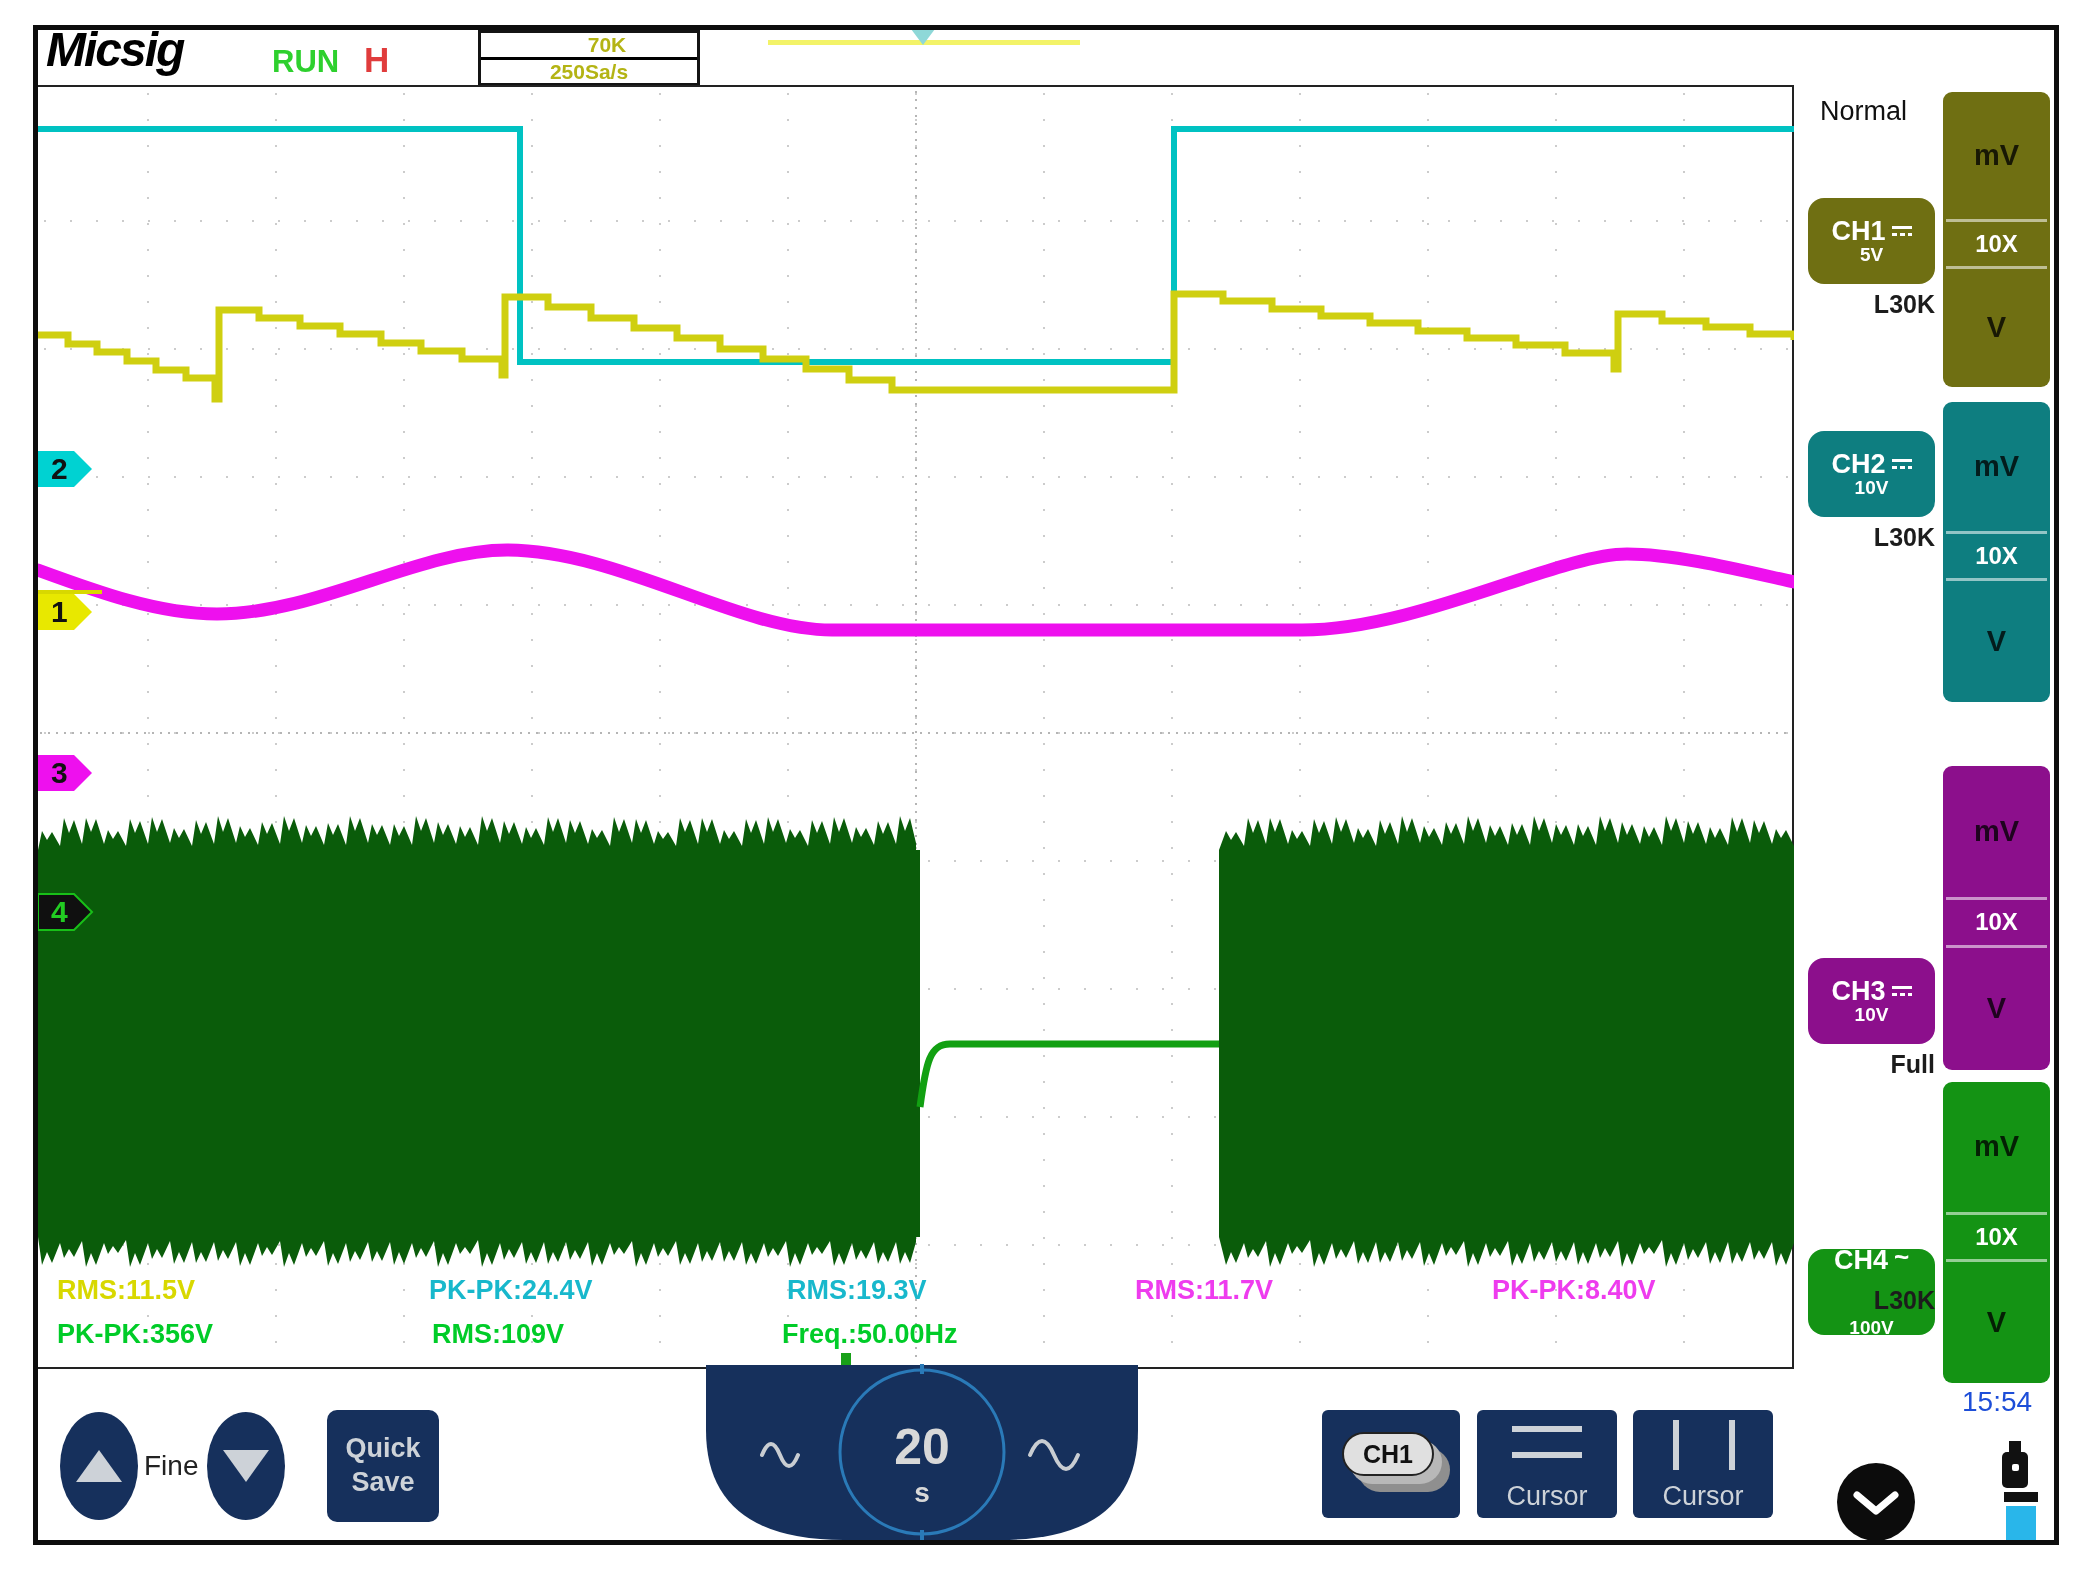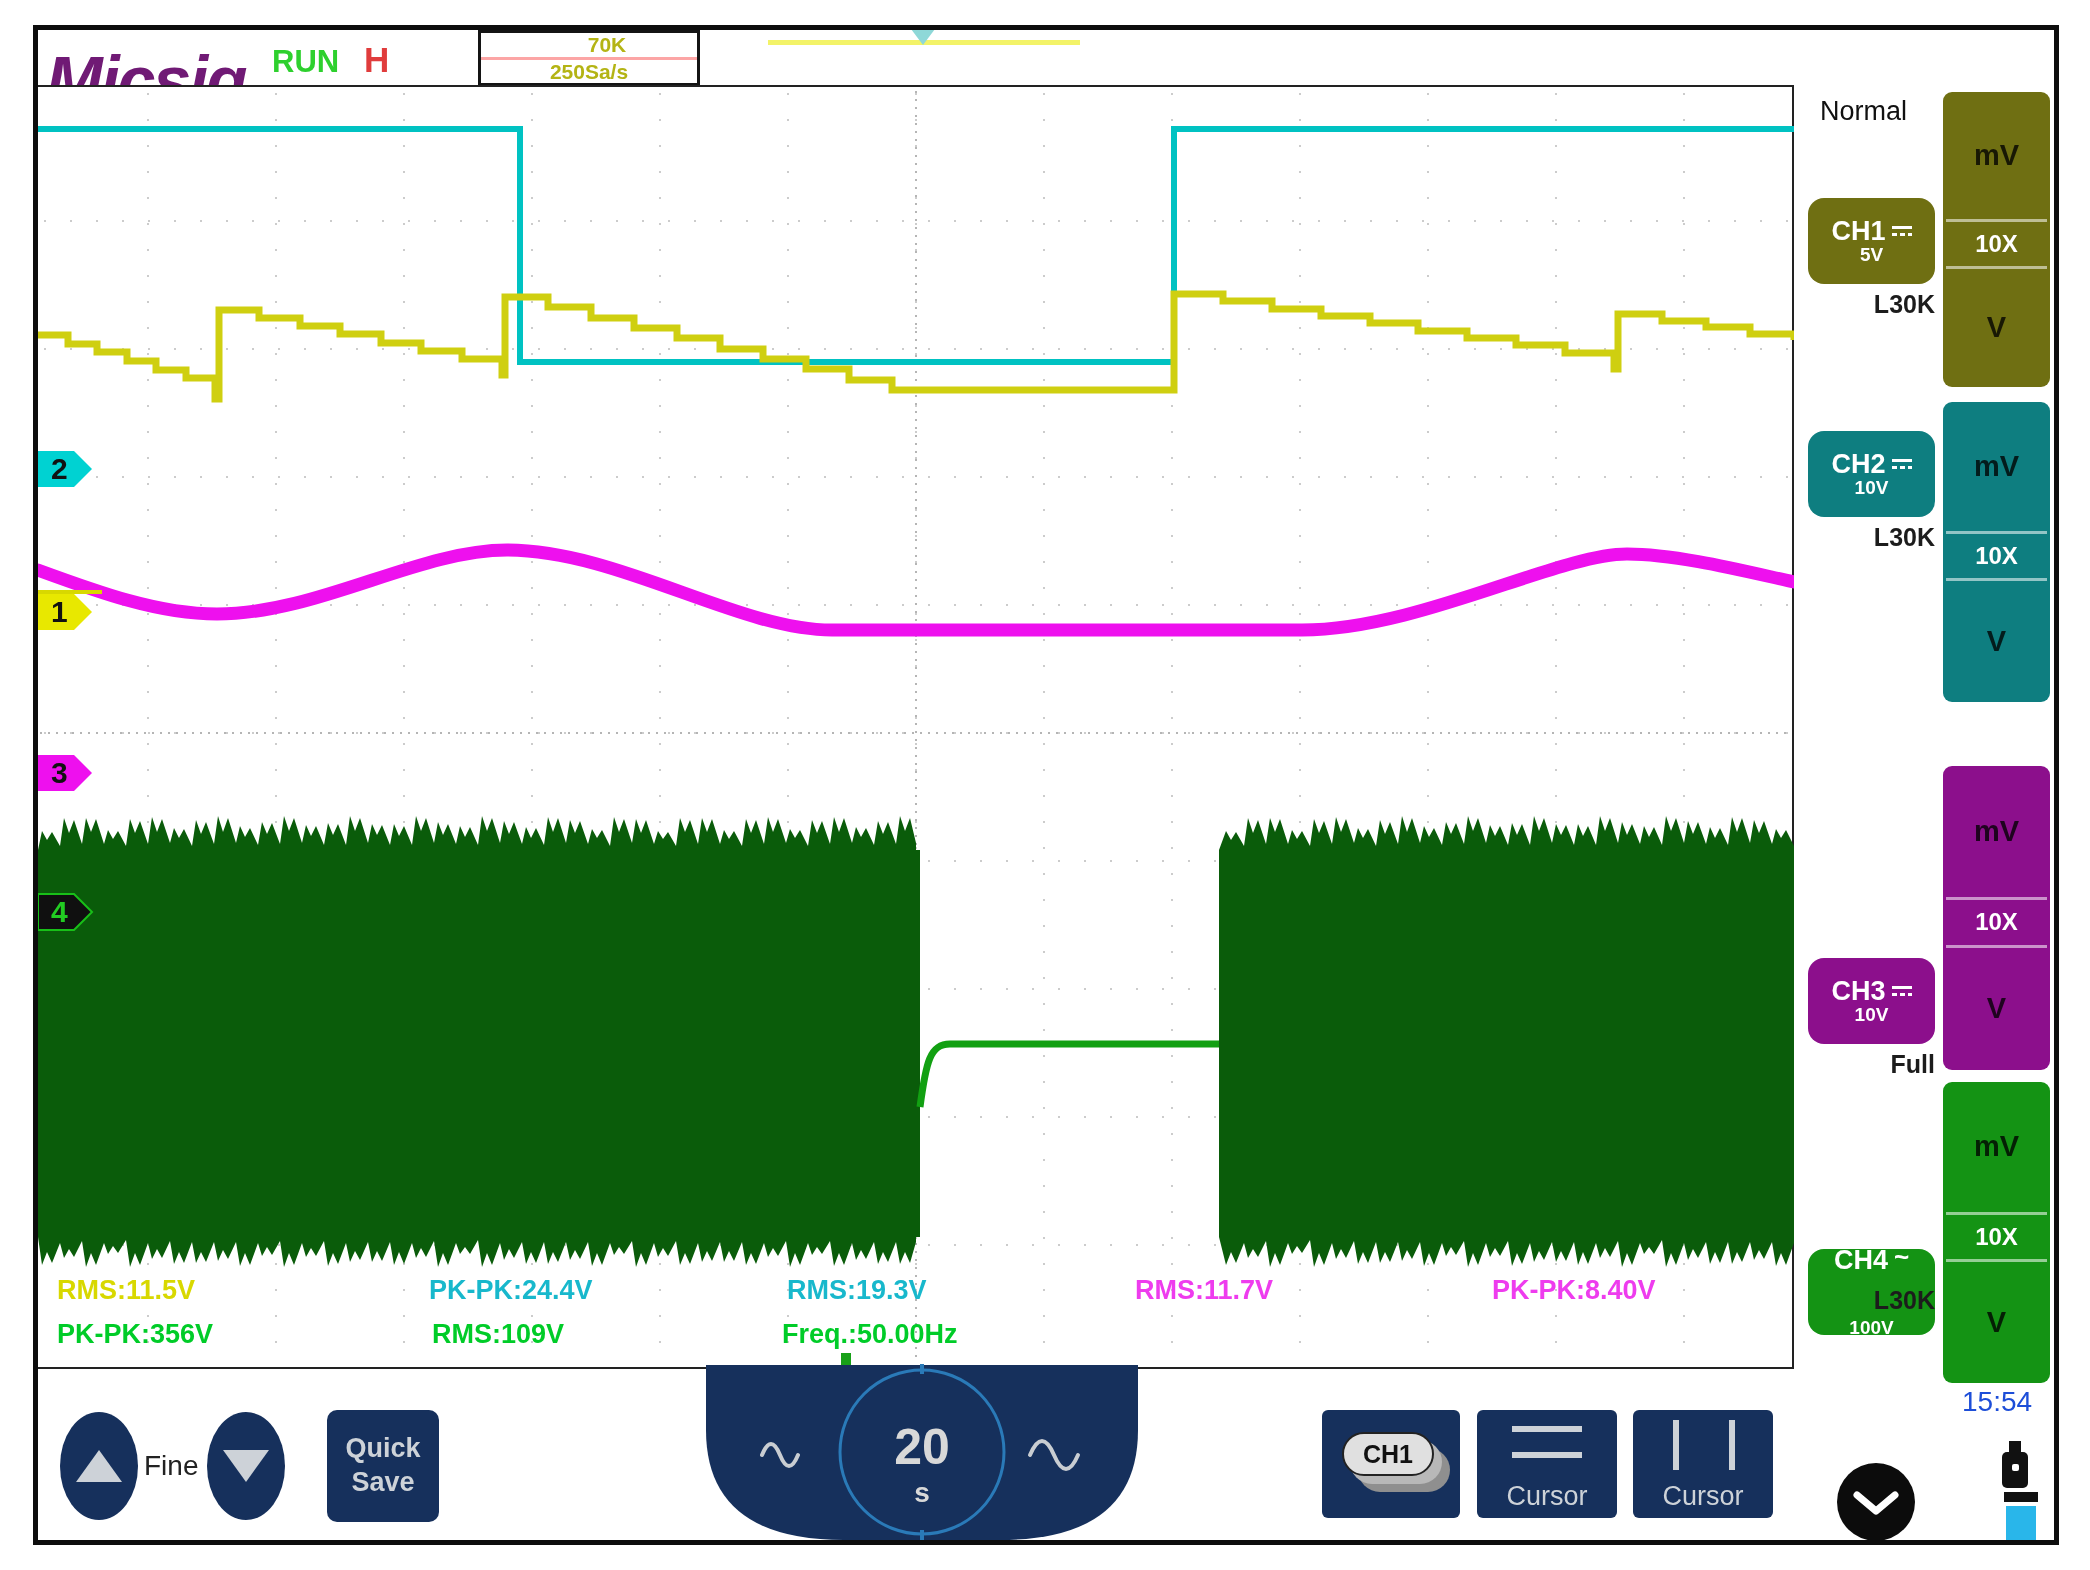--- a/index.html
+++ b/index.html
@@ -2,28 +2,28 @@
 <html><head>
 <meta charset="utf-8">
 <style>
   html,body{margin:0;padding:0;background:#ffffff;}
   .screen{position:relative;width:2090px;height:1570px;background:#fff;
           font-family:"Liberation Sans",sans-serif;overflow:hidden;}
   .abs{position:absolute;}
   
   .frame{left:33px;top:25px;width:2026px;height:1520px;border:5px solid #0d0d0d;box-sizing:border-box;}
   
-  .logo{left:46px;top:41px;font-size:68px;font-weight:bold;font-style:italic;color:#701a75;letter-spacing:-2px;}
+  .logo{left:46px;top:22px;font-size:48px;font-weight:bold;font-style:italic;color:#000000;letter-spacing:-2px;}
   .runflag{left:272px;top:44px;font-size:31px;font-weight:bold;color:#2ed02e;}
   .hflag{left:364px;top:40px;font-size:35px;font-weight:bold;color:#e03c3c;}
   .ratebox{left:478px;top:30px;width:222px;height:56px;border:3px solid #141414;box-sizing:border-box;
            display:flex;flex-direction:column;background:#fff;}
   .ratebox .cell{flex:1;display:flex;align-items:center;justify-content:center;
                  font-size:21px;font-weight:bold;color:#b4b414;}
-  .ratebox .cell:first-child{border-bottom:3px solid #fca5a5;padding-left:36px;}
+  .ratebox .cell:first-child{border-bottom:3px solid #000000;padding-left:36px;}
   .hline{left:768px;top:40px;width:312px;height:5px;background:#f3f368;}
   .trig-tri{left:911px;top:29px;width:0;height:0;border-left:12px solid transparent;
             border-right:12px solid transparent;border-top:16px solid #8ed8d8;}
   
   .plot{left:36px;top:85px;width:1758px;height:1284px;border:2px solid #222;box-sizing:border-box;background:#fff;}
   .plot svg{position:absolute;left:0;top:0;}
   .meas{position:absolute;font-size:27px;font-weight:bold;white-space:nowrap;}
   
   .normal-label{left:1820px;top:96px;font-size:27px;color:#111;}
   .chbtn{width:127px;height:86px;border-radius:16px;color:#fff;display:flex;flex-direction:column;

